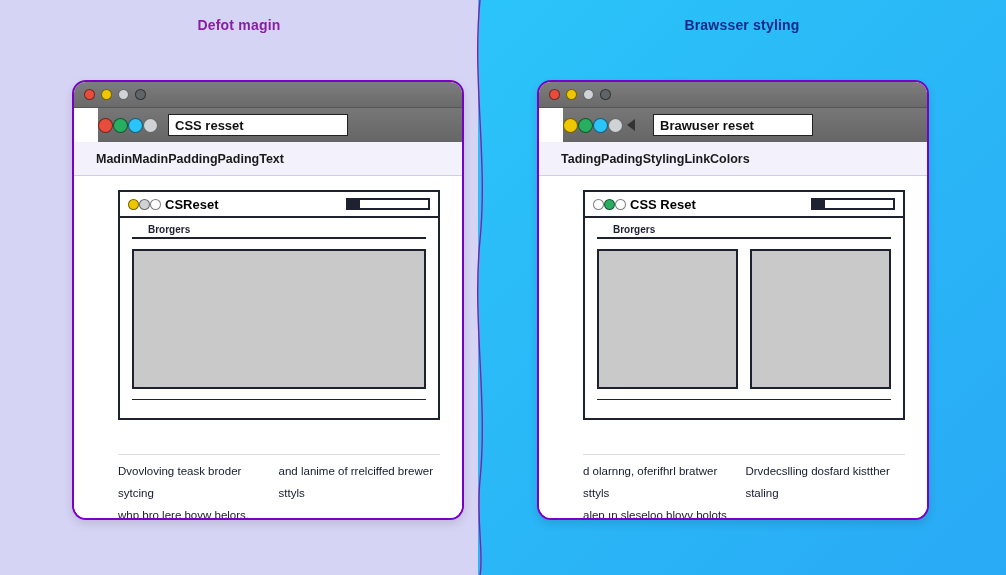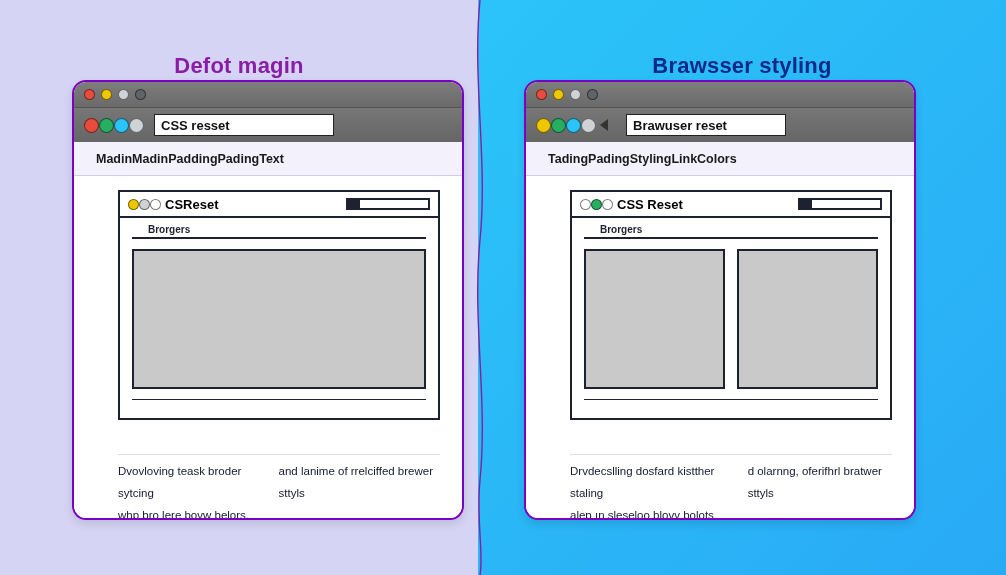--- a/index.html
+++ b/index.html
@@ -5,48 +5,48 @@
   * { box-sizing: border-box; margin: 0; padding: 0; }
   html, body { width: 1006px; height: 575px; overflow: hidden; font-family: Helvetica, Arial, sans-serif; }
   .stage { width: 1006px; height: 575px; display: flex; position: relative; }
   .half { height: 100%; position: relative; }
   .left-half { width: 478px; background: #d6d4f4; }
   .right-half { width: 528px; background: linear-gradient(135deg,#2bc4f9,#29aaf5); }
   .divider-wave {
     position: absolute; top:0; left:470px; width:20px; height:575px;
   }
   .headline {
-    font-size: 22px; font-weight: 700; text-align: center;
-    margin-top: 53px; letter-spacing: 0.2px;
+    font-size: 14px; font-weight: 700; text-align: center;
+    margin-top: 17px; letter-spacing: 0.2px;
   }
   .left-half .headline { color: #8a1da5; }
   .right-half .headline { color: #0d2a88; }
 
   .browser {
     position: absolute; left: 72px; top: 80px; width: 392px; height: 440px;
     background: #fff; border: 2px solid #7b00c6; border-radius: 14px;
     box-shadow: 0 4px 10px rgba(0,0,0,0.12); overflow: hidden;
   }
-  .right-half .browser { left: 46px; }
+  .right-half .browser { left: 59px; }
 
   .titlebar {
     height: 26px; background: linear-gradient(#7d7d7d,#6a6a6a);
     border-bottom: 1px solid #555; display:flex; align-items:center; padding:0 10px; gap:6px;
   }
   .titlebar .dot, .toolbar .dot, .inner-title .dot {
     width: 11px; height: 11px; border-radius: 50%; border: 1px solid rgba(0,0,0,0.5);
     display:inline-block; flex:none;
   }
   .red{background:#e74c3c;} .yellow{background:#efc700;} .green{background:#27ae60;}
   .lgray{background:#cfd3d6;} .dgray{background:#5f6467;} .white{background:#fff;}
   .cyan{background:#2bc4f9;}
 
   .toolbar {
     height: 34px; background: linear-gradient(#777,#666);
-    display:flex; align-items:center; padding:0 10px; gap:0;
+    display:flex; align-items:center; padding:0 0; gap:0;margin-left:24px;
   }
   .toolbar .dot{ width:15px; height:15px; }
   .back-tri {
     width:0;height:0;border-top:6px solid transparent;border-bottom:6px solid transparent;
     border-right:8px solid #333; margin-left:4px; flex:none;
   }
   .addr {
     flex: 1 1 auto; margin-left:10px; height:22px; background:#fff; border:1px solid #222;
     display:flex; align-items:center; padding:0 6px; font-size:13px; font-weight:600; color:#111;
     max-width: 180px;
@@ -203,22 +203,22 @@
               <div class="pane"></div>
               <div class="pane"></div>
             </div>
             <div class="inner-hr" style="margin-top:10px;"></div>
           </div>
         </div>
 
         <div class="caption-block">
           <div class="hr"></div>
           <div class="row">
+            <span>d olarnng, oferifhrl bratwer sttyls</span>
             <span>Drvdecslling dosfard kistther staling</span>
-            <span>d olarnng, oferifhrl bratwer sttyls</span>
           </div>
           <div>alep ın sleseloo blovv bolots</div>
 
         </div>
       </div>
     </div>
   </div>
 
   <svg class="divider-wave" viewBox="0 0 20 575" preserveAspectRatio="none">
     <path d="M10 0 C 2 80, 18 160, 10 240 C 2 320, 18 400, 10 480 C 6 520, 14 555, 10 575" stroke="#8a1da5" stroke-width="1.4" fill="none"></path>

